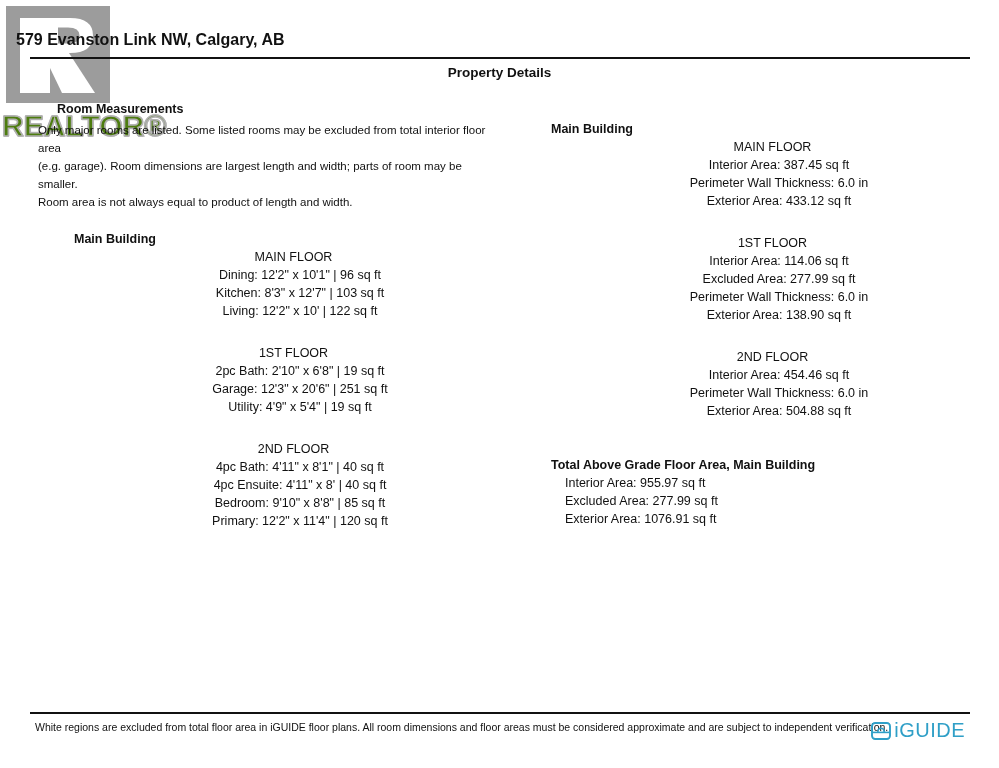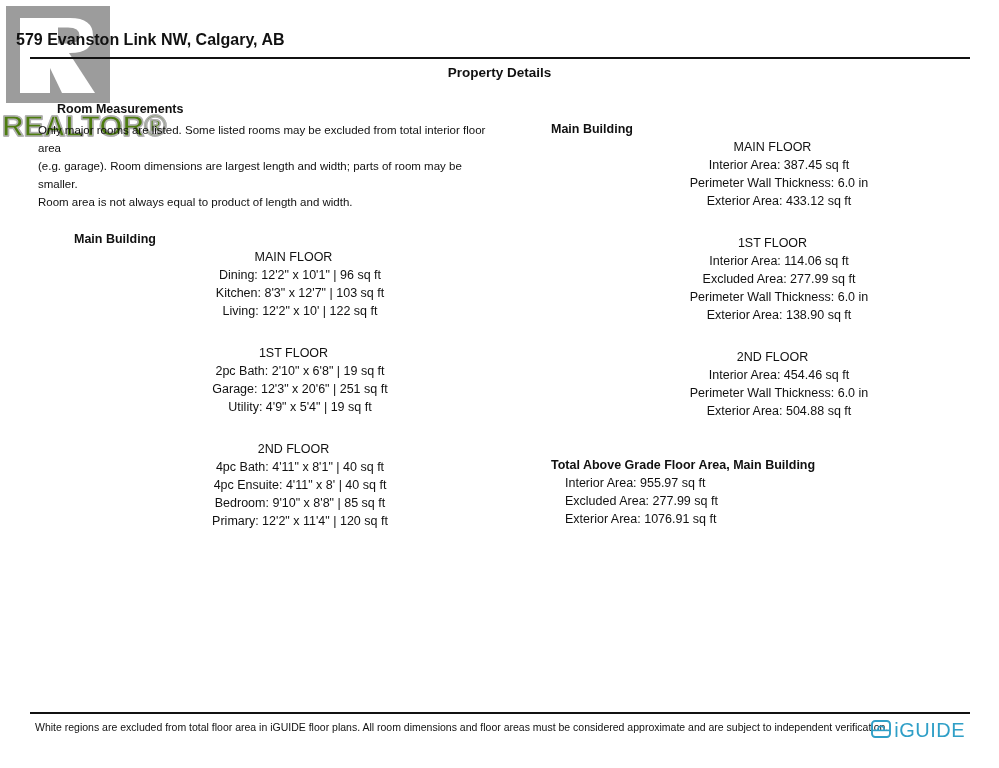--- a/index.html
+++ b/index.html
@@ -34,21 +34,21 @@
   .floor + .floor{margin-top:24px;}
   .floor-lines{margin-left:13px;white-space:pre-line;}
   .total{margin:36px 0 0 36px;}
   .total-heading{font-weight:bold;}
   .total-lines{margin-left:14px;white-space:pre-line;}
 
   
   .footer-rule{position:absolute;top:712px;left:30px;width:940px;height:2px;
                background:#111;z-index:2;}
   .disclaimer{position:absolute;top:721px;left:35px;font-size:10.5px;z-index:2;}
-  .brand{position:absolute;top:720px;right:34px;display:flex;align-items:flex-start;
+  .brand{position:absolute;top:720px;right:34px;display:flex;align-items:flex-end;
          gap:3px;z-index:2;}
   .brand-text{font-size:20px;letter-spacing:0.5px;line-height:20px;}
 </style>
 </head>
 <body>
 
 <div class="page">
 
   <div class="watermark">
     <svg class="wm-square" viewBox="0 0 104 97" xmlns="http://www.w3.org/2000/svg">

